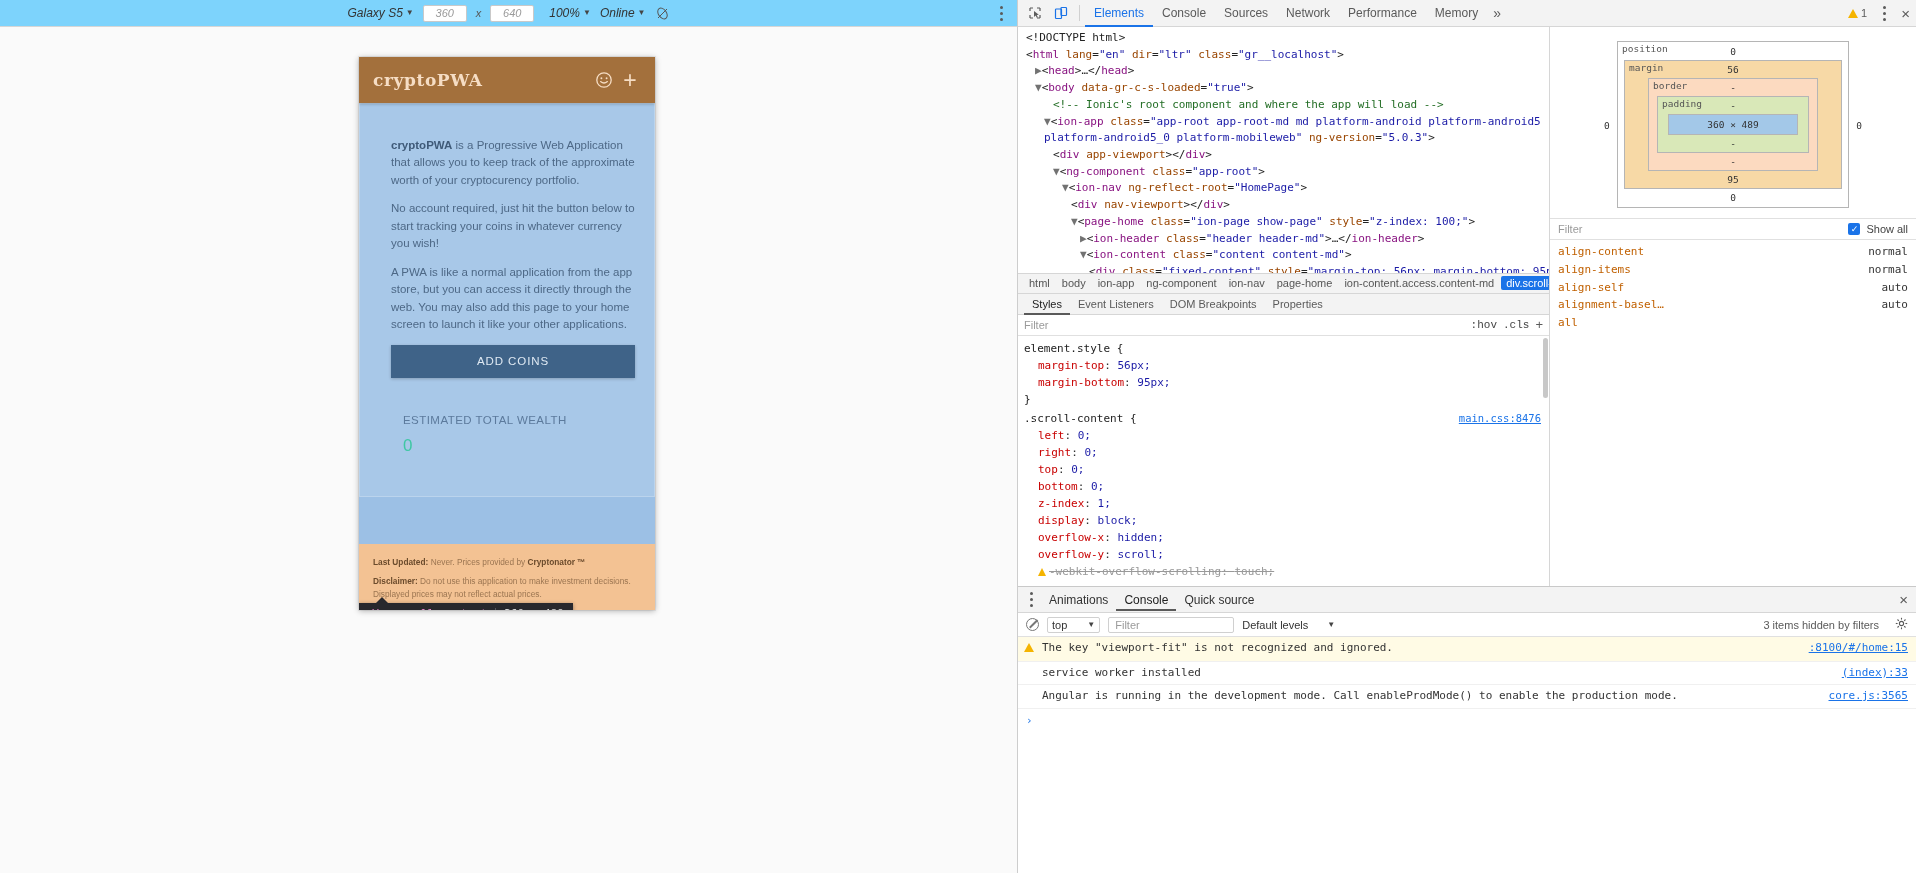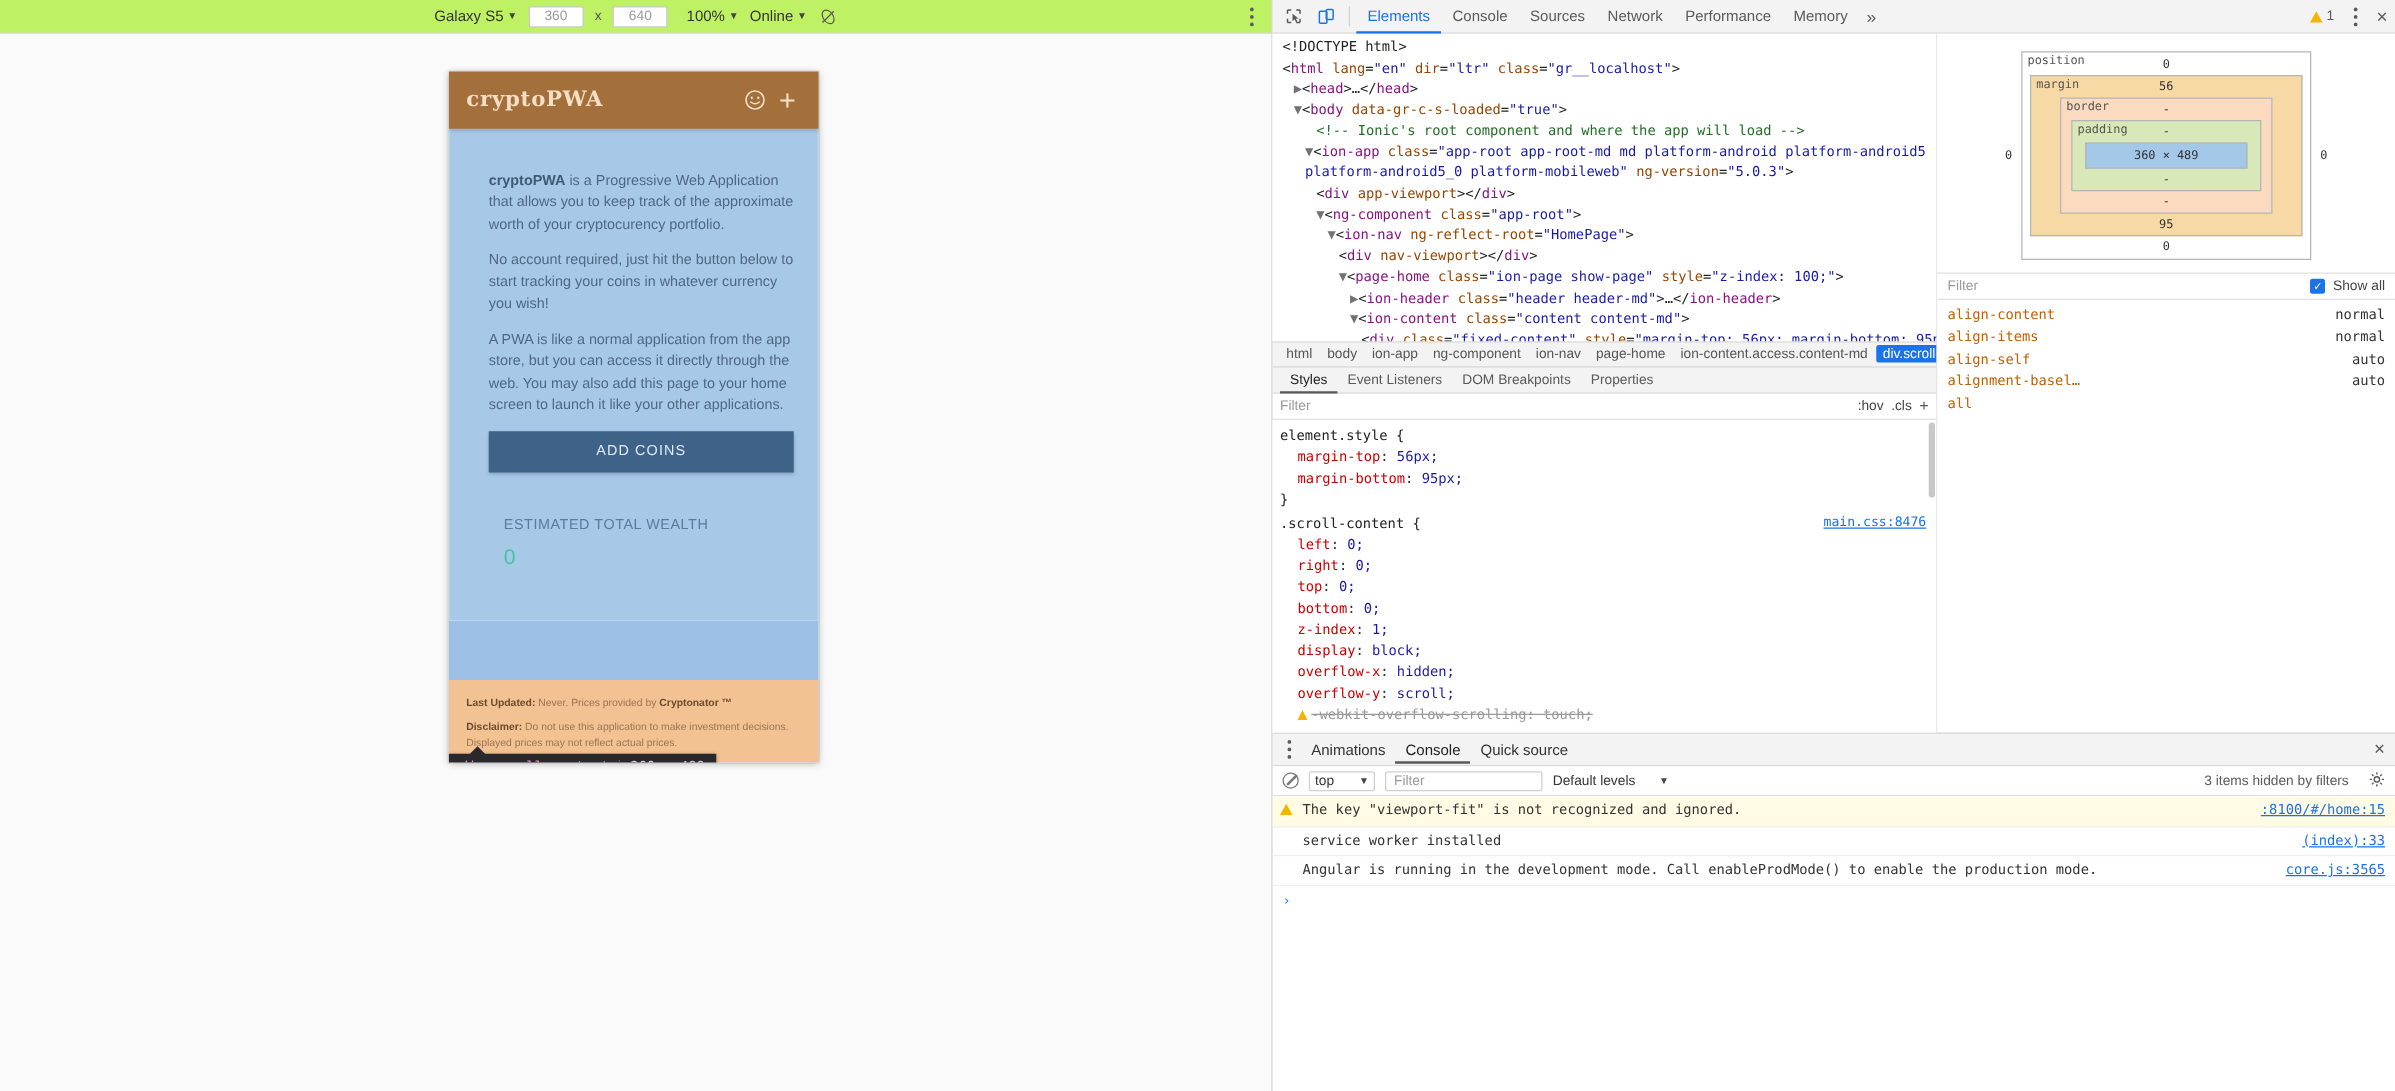--- a/index.html
+++ b/index.html
@@ -14,24 +14,25 @@
 
   
   .device-pane {
     width: 1018px; height: 873px;
     background: #ffffff;
     position: relative;
     border-right: 1px solid #cdcdcd;
   }
   .device-toolbar {
     height: 27px; width: 100%;
-    background: #bef264;
+    background: #7dd3fc;
     border-bottom: 1px solid #d6d6d6;
     display: flex; align-items: center;
     position: relative;
+    font-style: italic;
   }
   .dt-center {
     position: absolute; left: 0; right: 0;
     display: flex; align-items: center; justify-content: center;
     gap: 9px; height: 100%;
     font-size: 12px; color: #333;
   }
   .dt-item { display: flex; align-items: center; gap: 3px; cursor: default; }
   .caret { font-size: 8px; color: #444; line-height: 1; }
   .dim-box {
@@ -239,21 +240,21 @@
 
   .styles-filter {
     height: 21px; flex: none;
     border-bottom: 1px solid #e0e0e0;
     display: flex; align-items: center;
     padding: 0 6px; gap: 6px;
     font-size: 11px; color: #9a9a9a;
     background: #fff;
   }
   .styles-filter .grow { flex: 1; }
-  .hov-cls { color: #444; cursor: pointer; }
+  .hov-cls { color: #444; cursor: pointer; font-family: Liberation Mono, monospace; }
   .plus-sm { color: #5a5a5a; cursor: pointer; font-size: 13px; line-height: 1; }
 
   .styles-body {
     flex: 1; overflow: hidden;
     font-family: "DejaVu Sans Mono", "Liberation Mono", monospace;
     font-size: 11px; line-height: 1.55;
     padding: 4px 6px;
     background: #fff;
     position: relative;
   }

